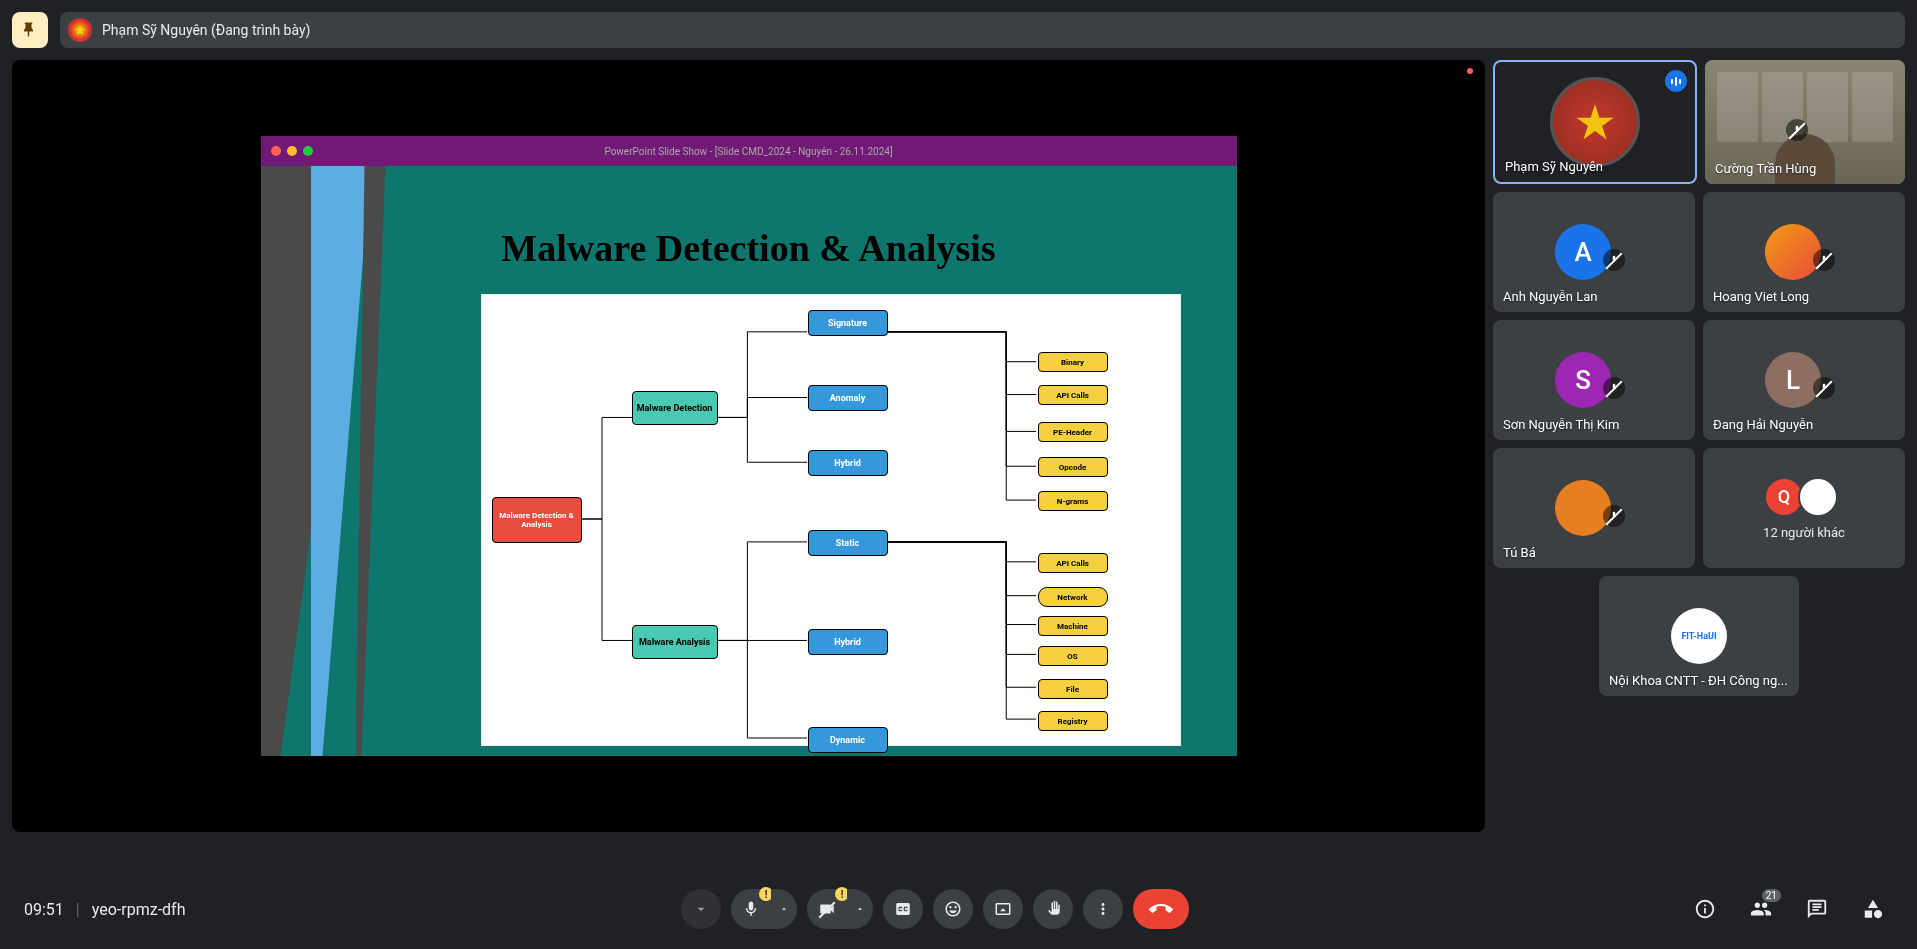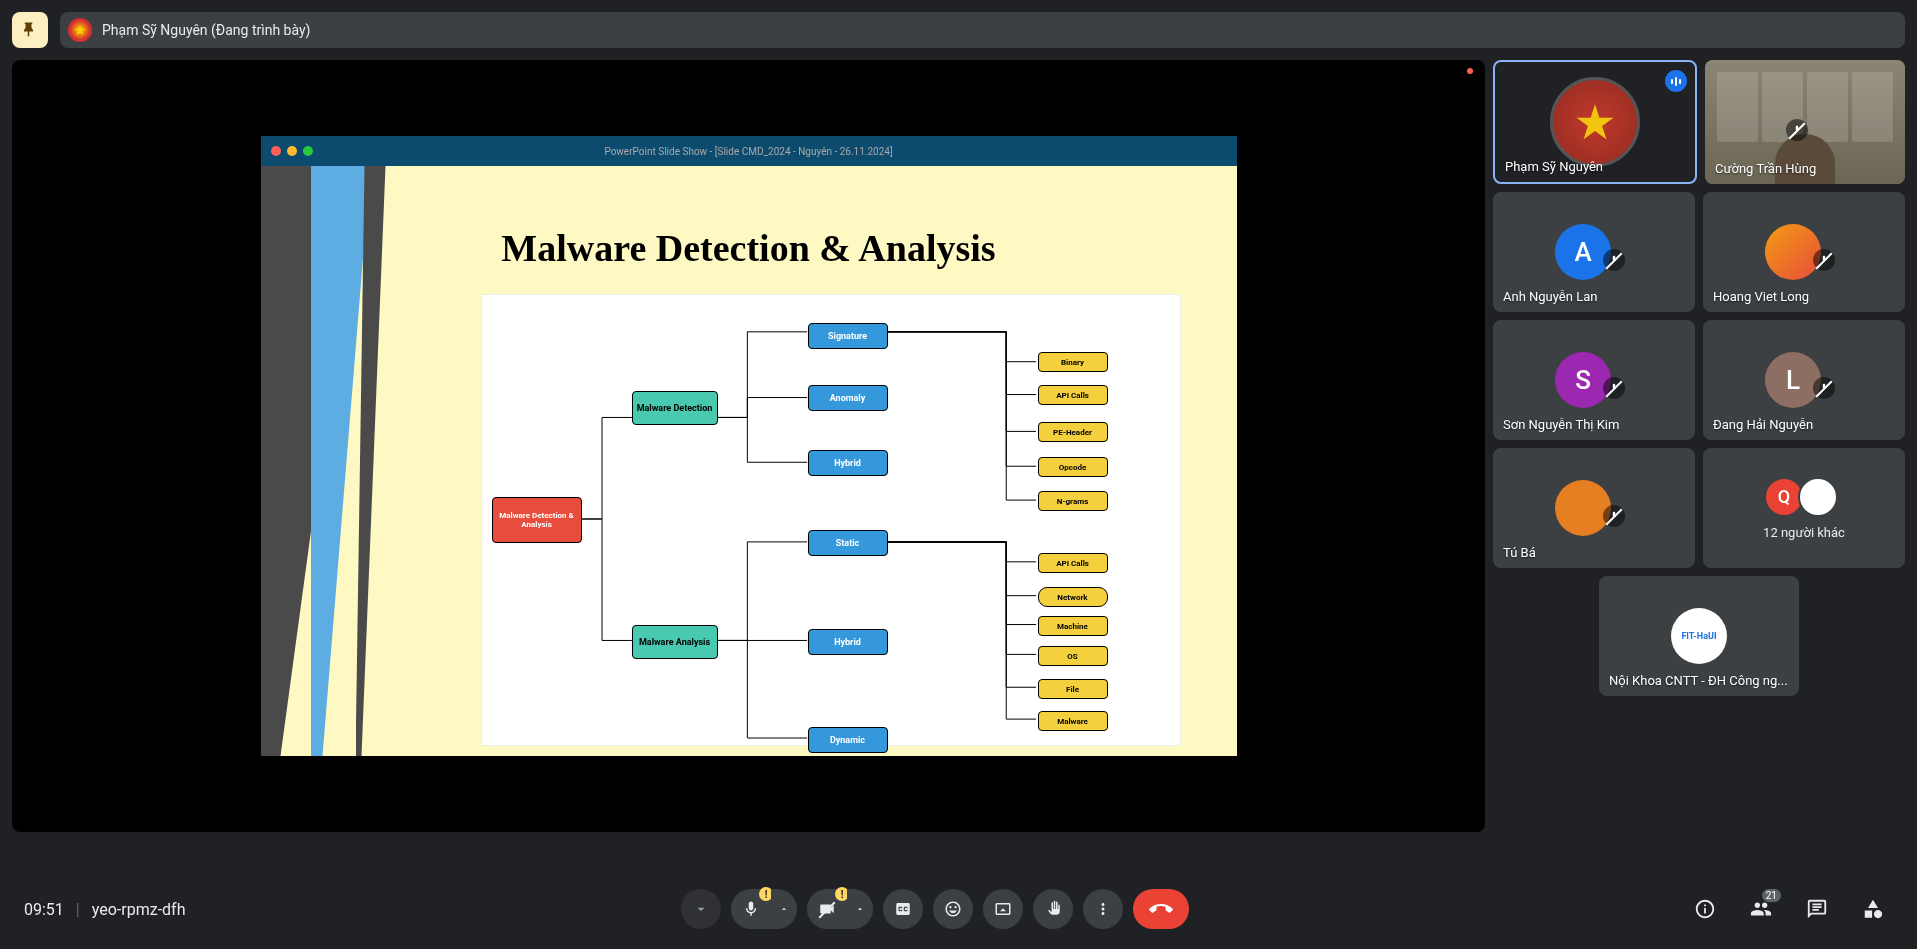--- a/index.html
+++ b/index.html
@@ -12,29 +12,29 @@
 .presenter-avatar { width: 24px; height: 24px; border-radius: 50%; background: radial-gradient(circle at center, #ffd200 0%, #d32f2f 60%); position: relative; display: flex; align-items: center; justify-content: center; }
 .star-mini { color: #ffd200; font-size: 14px; }
 .presenter-text { font-size: 14px; }
 
 
 .main-area { display: flex; padding: 0 12px; gap: 8px; height: 772px; }
 
 
 .slide-wrapper { flex: 1; background: #000; border-radius: 8px; display: flex; align-items: center; justify-content: center; position: relative; overflow: hidden; }
 .slide-window { width: 976px; height: 620px; background: #000; position: relative; }
-.mac-titlebar { height: 30px; background: #0c4a6e; display: flex; align-items: center; padding: 0 10px; position: relative; }
+.mac-titlebar { height: 30px; background: #701a75; display: flex; align-items: center; padding: 0 10px; position: relative; }
 .traffic-lights { display: flex; gap: 6px; }
 .tl { width: 10px; height: 10px; border-radius: 50%; }
 .tl.red { background: #ff5f57; }
 .tl.yellow { background: #febc2e; }
 .tl.green { background: #28c840; }
 .mac-title { position: absolute; left: 50%; transform: translateX(-50%); font-size: 10px; color: #aaa; }
 
-.slide-content { height: 590px; background: #fef9c3; position: relative; overflow: hidden; }
+.slide-content { height: 590px; background: #0f766e; position: relative; overflow: hidden; }
 .slide-accent-dark { position: absolute; left: 0; top: 0; width: 100px; height: 100%; background: #4a4a4a; clip-path: polygon(0 0, 100% 0, 20% 100%, 0 100%); }
 .slide-accent-blue { position: absolute; left: 50px; top: 0; width: 60px; height: 100%; background: #5dade2; clip-path: polygon(0 0, 100% 0, 20% 100%, 0 100%); }
 .slide-accent-dark2 { position: absolute; left: 95px; top: 0; width: 30px; height: 100%; background: #4a4a4a; clip-path: polygon(30% 0, 100% 0, 20% 100%, 0 100%); }
 
 .slide-title { position: absolute; top: 60px; left: 50%; transform: translateX(-50%); font-family: "Times New Roman", serif; font-size: 38px; font-weight: bold; color: #000; white-space: nowrap; }
 
 .diagram { position: absolute; top: 128px; left: 220px; width: 700px; height: 452px; background: #fff; border: 1px solid #eee; }
 
 .node { position: absolute; border: 1px solid #000; border-radius: 4px; font-size: 9px; font-weight: bold; display: flex; align-items: center; justify-content: center; text-align: center; padding: 4px; }
 .node.red { background: #e74c3c; color: #fff; width: 90px; height: 46px; font-size: 8px; }
@@ -166,39 +166,39 @@
               <path d="M406 248 h120 V394 h30"></path>
               <path d="M406 248 h120 V426 h30"></path>
             </g>
           </svg>
 
           <div class="node red" style="left:10px; top:202px;">Malware Detection &amp; Analysis</div>
 
           <div class="node teal" style="left:150px; top:96px;">Malware Detection</div>
           <div class="node teal" style="left:150px; top:330px;">Malware Analysis</div>
 
-          <div class="node blue" style="left:326px; top:28px;">Signature</div>
+          <div class="node blue" style="left:326px; top:15px;">Signature</div>
           <div class="node blue" style="left:326px; top:90px;">Anomaly</div>
           <div class="node blue" style="left:326px; top:155px;">Hybrid</div>
           <div class="node blue" style="left:326px; top:235px;">Static</div>
           <div class="node blue" style="left:326px; top:334px;">Hybrid</div>
           <div class="node blue" style="left:326px; top:432px;">Dynamic</div>
 
           <div class="node yellow" style="left:556px; top:57px;">Binary</div>
           <div class="node yellow" style="left:556px; top:90px;">API Calls</div>
           <div class="node yellow" style="left:556px; top:127px;">PE-Header</div>
           <div class="node yellow" style="left:556px; top:162px;">Opcode</div>
           <div class="node yellow" style="left:556px; top:196px;">N-grams</div>
 
           <div class="node yellow" style="left:556px; top:258px;">API Calls</div>
           <div class="node yellow" style="left:556px; top:292px;border-radius:9px;">Network</div>
           <div class="node yellow" style="left:556px; top:321px;">Machine</div>
           <div class="node yellow" style="left:556px; top:351px;text-align:right;">OS</div>
           <div class="node yellow" style="left:556px; top:384px;">File</div>
-          <div class="node yellow" style="left:556px; top:416px;">Malware</div>
+          <div class="node yellow" style="left:556px; top:416px;">Registry</div>
         </div>
       </div>
     </div>
   </div>
 
   <div class="participants">
     <div class="prow">
       <div class="ptile active">
         <div class="avatar-star">★</div>
         <div class="voice-ind">

